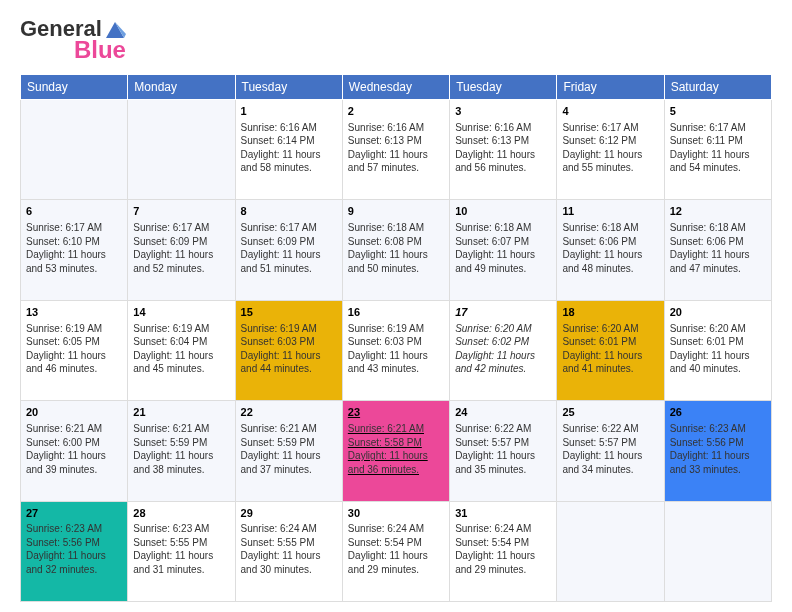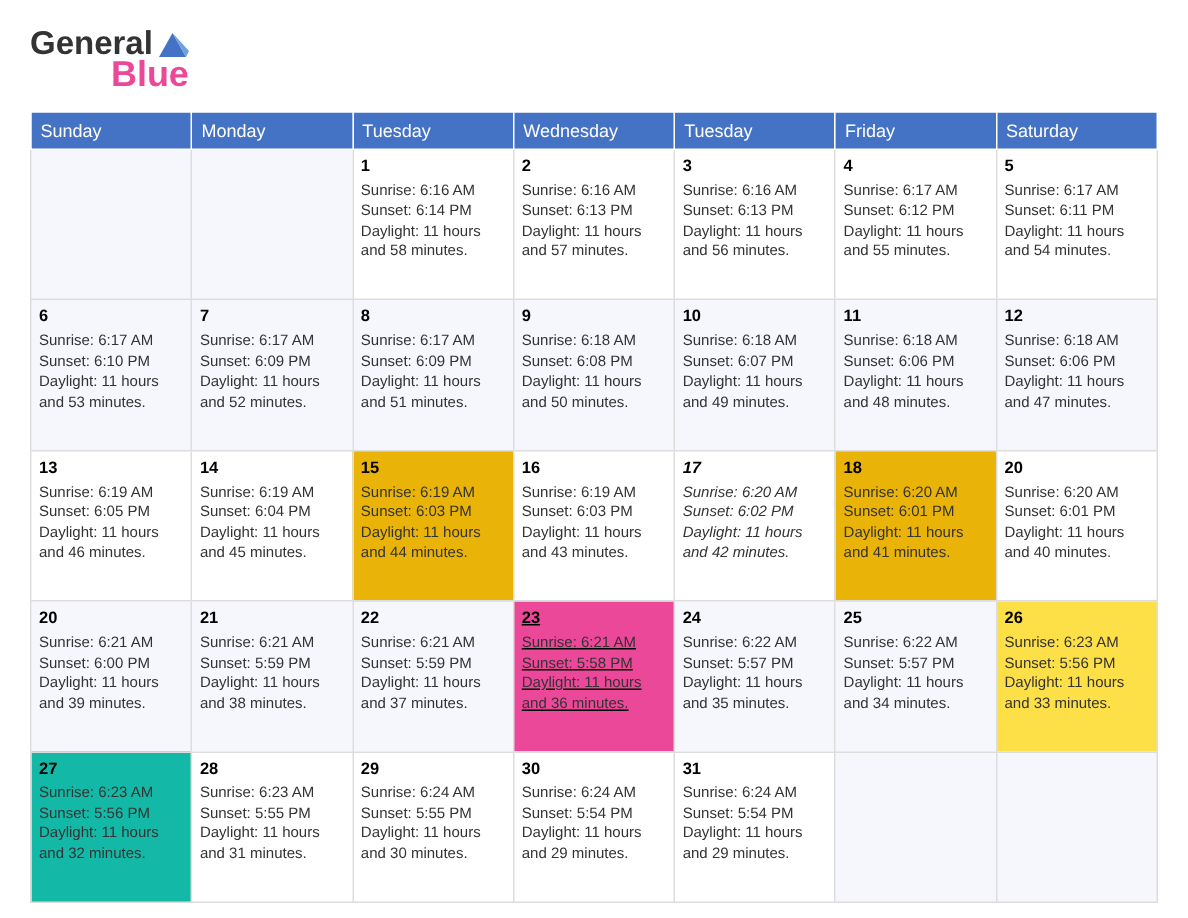--- a/index.html
+++ b/index.html
@@ -271,21 +271,21 @@
             <div class="day-info" style="white-space: pre-line;">Sunrise: 6:22 AM
 Sunset: 5:57 PM
 Daylight: 11 hours and 35 minutes.</div>
           </td>
           <td style="background: rgb(245, 247, 252);">
             <span class="day-number">25</span>
             <div class="day-info" style="white-space: pre-line;">Sunrise: 6:22 AM
 Sunset: 5:57 PM
 Daylight: 11 hours and 34 minutes.</div>
           </td>
-          <td style="background: #fde047;">
+          <td style="background: #3b82f6;">
             <span class="day-number">26</span>
             <div class="day-info" style="white-space: pre-line;">Sunrise: 6:23 AM
 Sunset: 5:56 PM
 Daylight: 11 hours and 33 minutes.</div>
           </td>
         </tr>
         <tr>
           <td style="background: #14b8a6;">
             <span class="day-number">27</span>
             <div class="day-info" style="white-space: pre-line;">Sunrise: 6:23 AM

